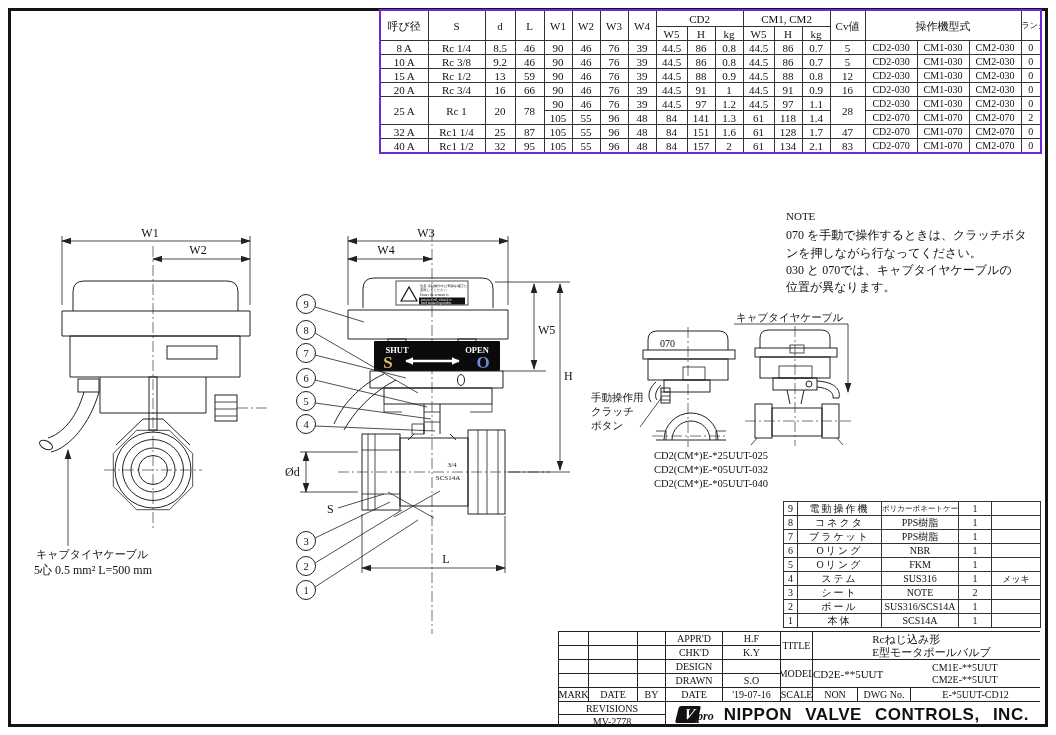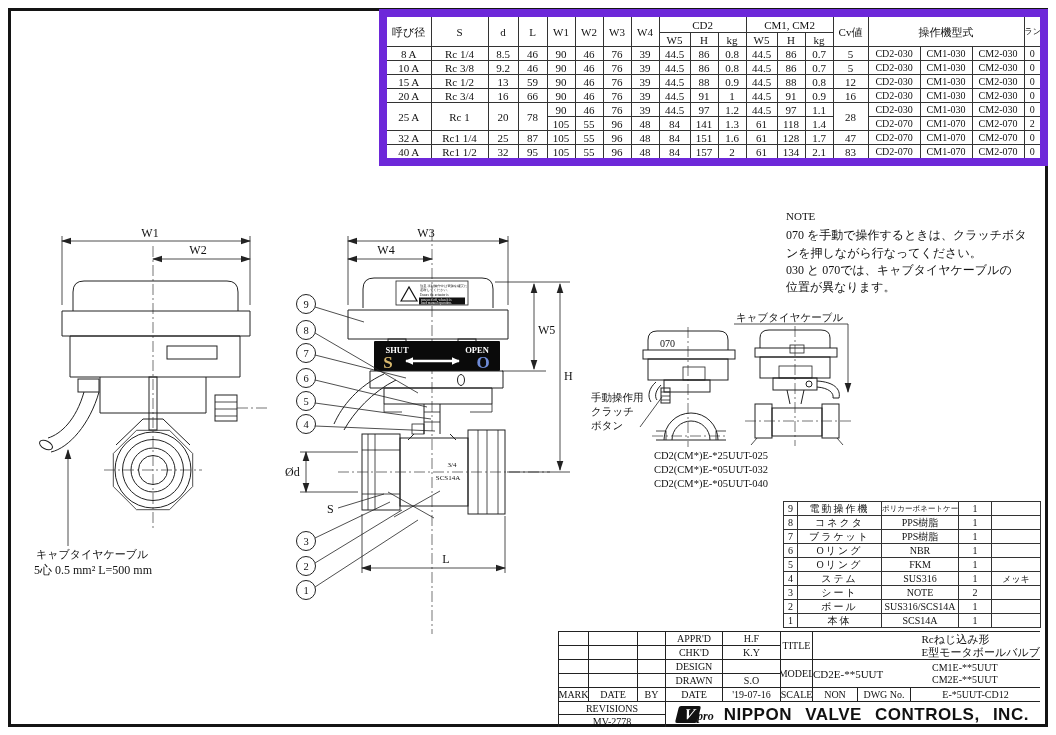--- a/index.html
+++ b/index.html
@@ -13,38 +13,38 @@
   svg text{fill:#111;font-family:"Liberation Serif","DejaVu Serif",serif}
   .mid{text-anchor:middle}
   .ts3{font-size:3.3px}.ts7{font-size:7px}.ts8{font-size:8.5px;font-weight:bold}
   .ts10{font-size:10px}.ts10j{font-size:10.5px}.ts11{font-size:11px}.ts12{font-size:12px}
   .bal{font-size:10.5px;text-anchor:middle}
   .wt{fill:#fff}
   .plateS{fill:#d9b96d;font-size:17px;font-weight:bold;text-anchor:middle}
   .plateO{fill:#6f8cd8;font-size:17px;font-weight:bold;text-anchor:middle}
 
   table.dimtab{position:absolute;left:379px;top:9px;width:661px;border-collapse:collapse;
-    border:8px solid #6d28d9;table-layout:fixed;font-size:11px}
+    border:2px solid #6d28d9;table-layout:fixed;font-size:11px}
   table.dimtab td{border:1px solid #333;text-align:center;padding:0;height:13px;line-height:12px;
     white-space:nowrap;overflow:hidden;font-weight:normal}
   table.dimtab tr.h1 td{height:15px}
   td.op{font-size:10px} td.rk{font-size:10px} td.rkh{font-size:8px}
 
   table.parts{position:absolute;left:783px;top:501px;width:257px;border-collapse:collapse;
     border:1.5px solid #222;table-layout:fixed;font-size:10px}
   table.parts td{border:1px solid #333;text-align:center;padding:0;height:13px;line-height:12px;
     white-space:nowrap;overflow:hidden}
   table.parts td.d{letter-spacing:2px}
   table.parts td.xs{font-size:7.5px;letter-spacing:0}
   table.parts td.rm{font-size:9px}
 
   .tblock{position:absolute;left:558px;top:631px;width:482px;height:96px;font-size:10px}
   .tc{position:absolute;box-sizing:border-box;border-left:1px solid #222;border-top:1px solid #222;
     display:flex;align-items:center;justify-content:center;white-space:nowrap;overflow:hidden}
-  .tc.start{justify-content:flex-end}
+  .tc.start{justify-content:center}
   .title-lines{padding-left:10px;line-height:13px;font-size:11px}
   .alt-models{display:flex;flex-direction:column;line-height:12px;font-size:10px;width:108px;align-items:flex-start}
   .model-main{flex:1;text-align:left;font-size:11px}
   .company{font-family:"Liberation Sans","DejaVu Sans",sans-serif;font-weight:bold;font-size:17px;
     letter-spacing:.5px;word-spacing:8px}
   .logoV{display:inline-block;background:#111;color:#fff;font-style:italic;font-weight:bold;
     font-size:15px;line-height:17px;padding:0 5px 0 7px;transform:skewX(-14deg);border-radius:2px}
   .logoPro{font-style:italic;font-weight:bold;font-size:12px;margin:4px 10px 0 -2px;
     font-family:"Liberation Serif",serif}
 </style>

